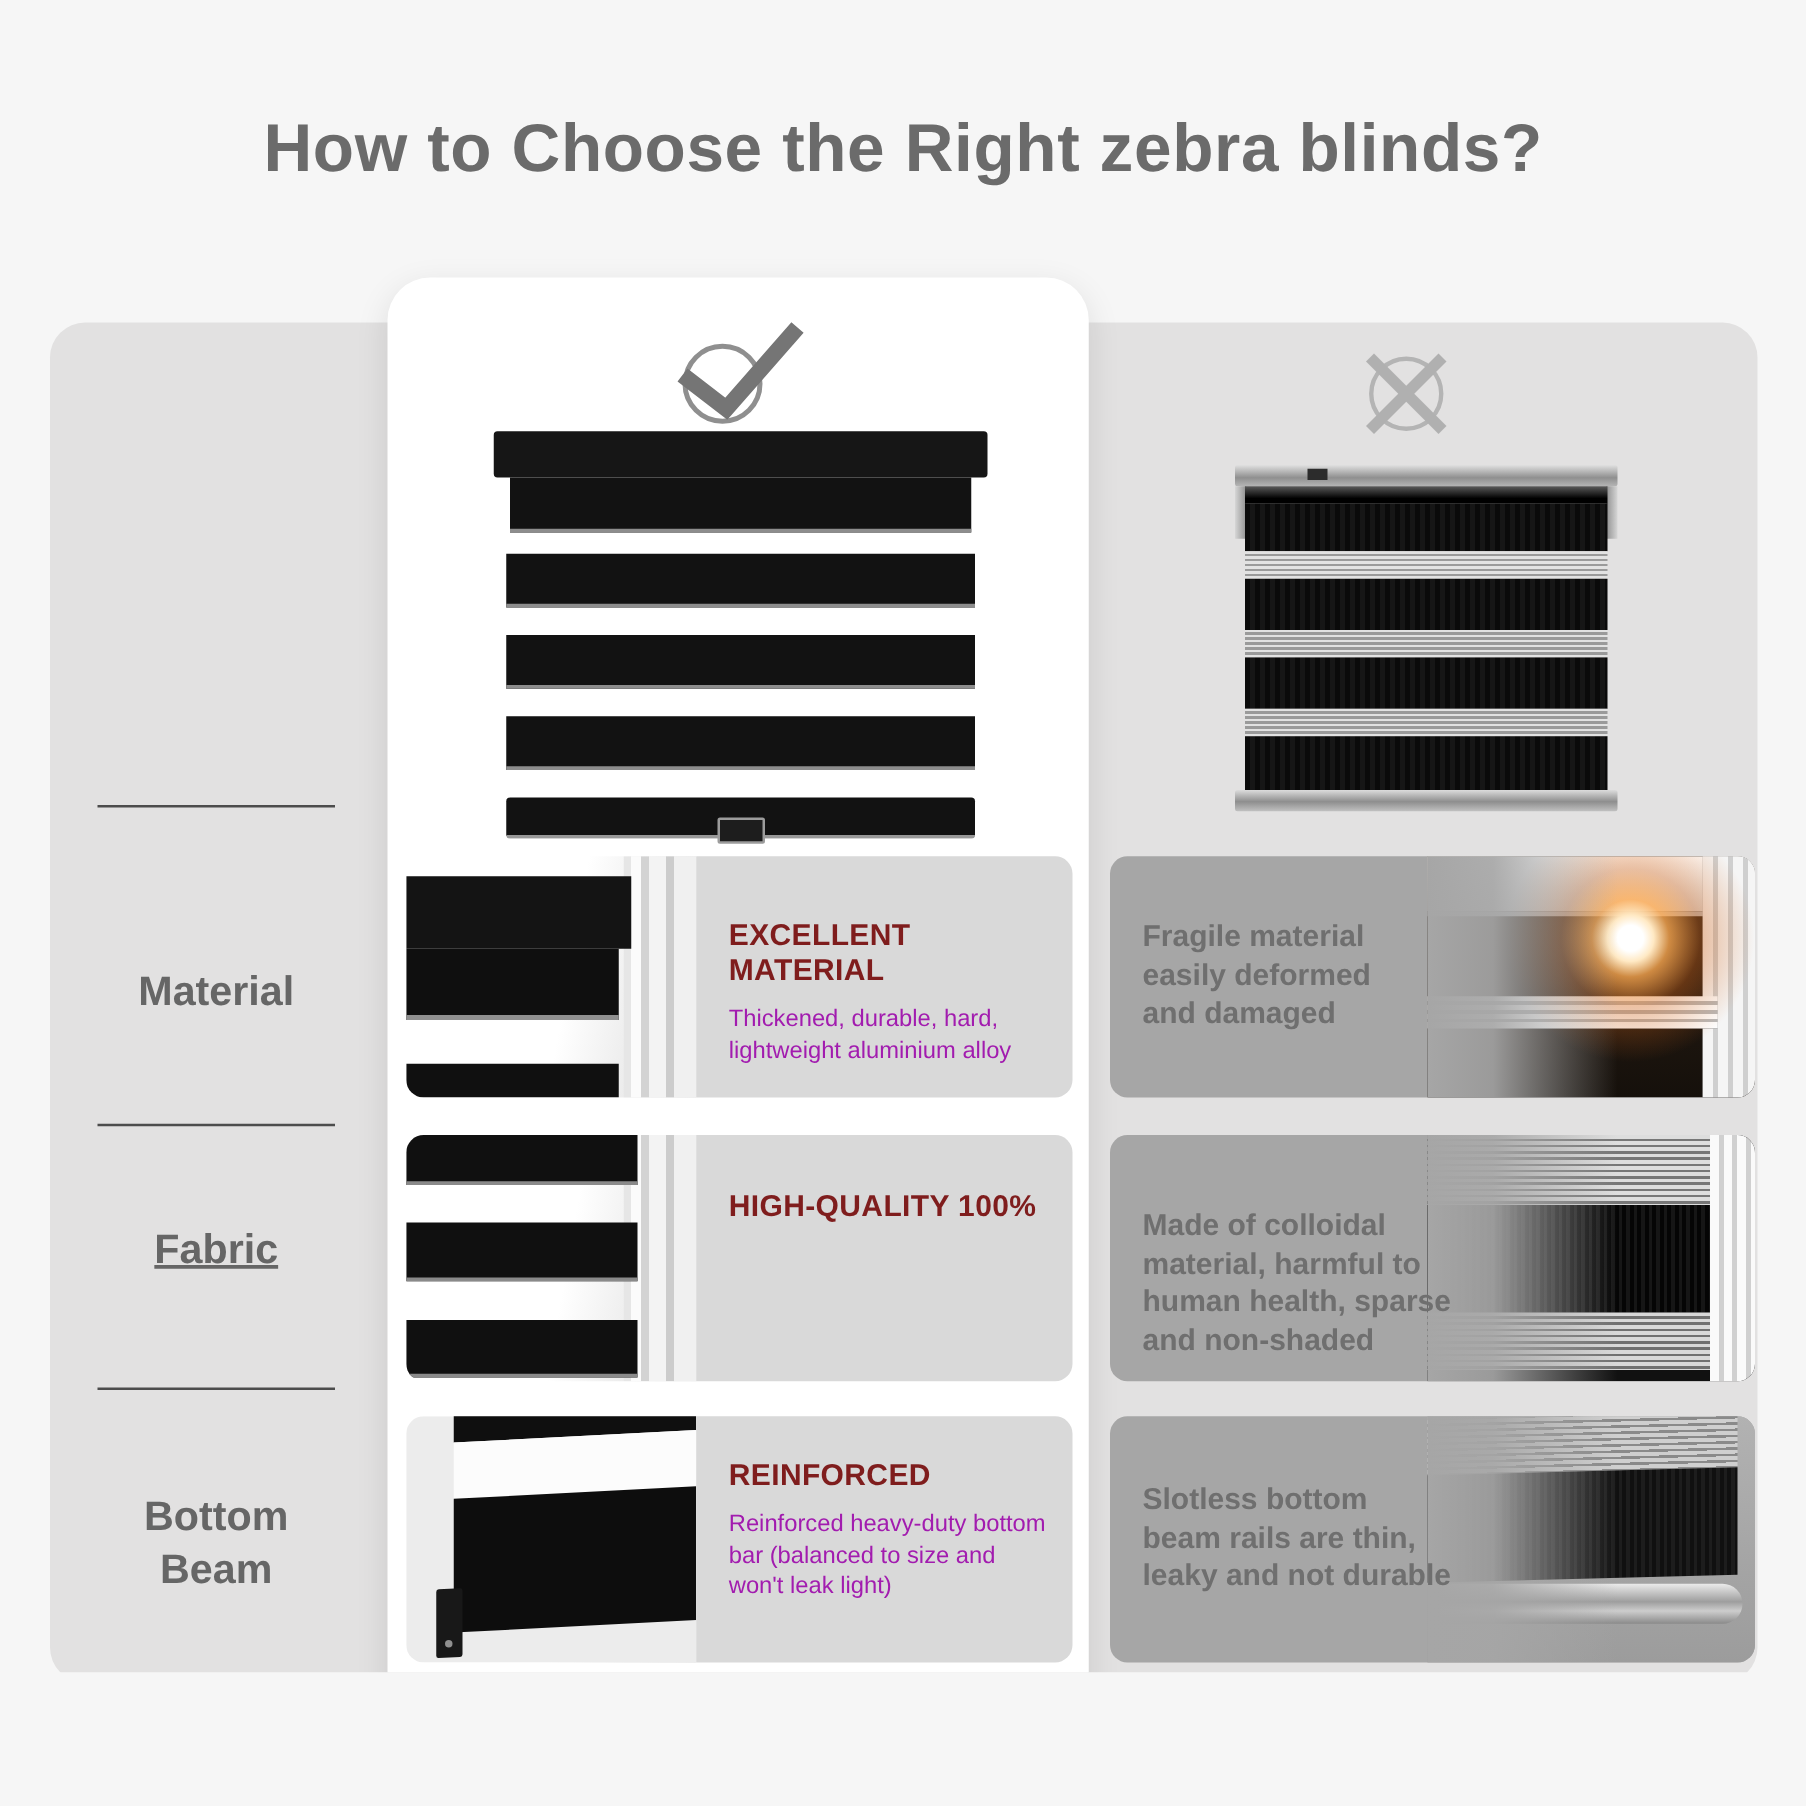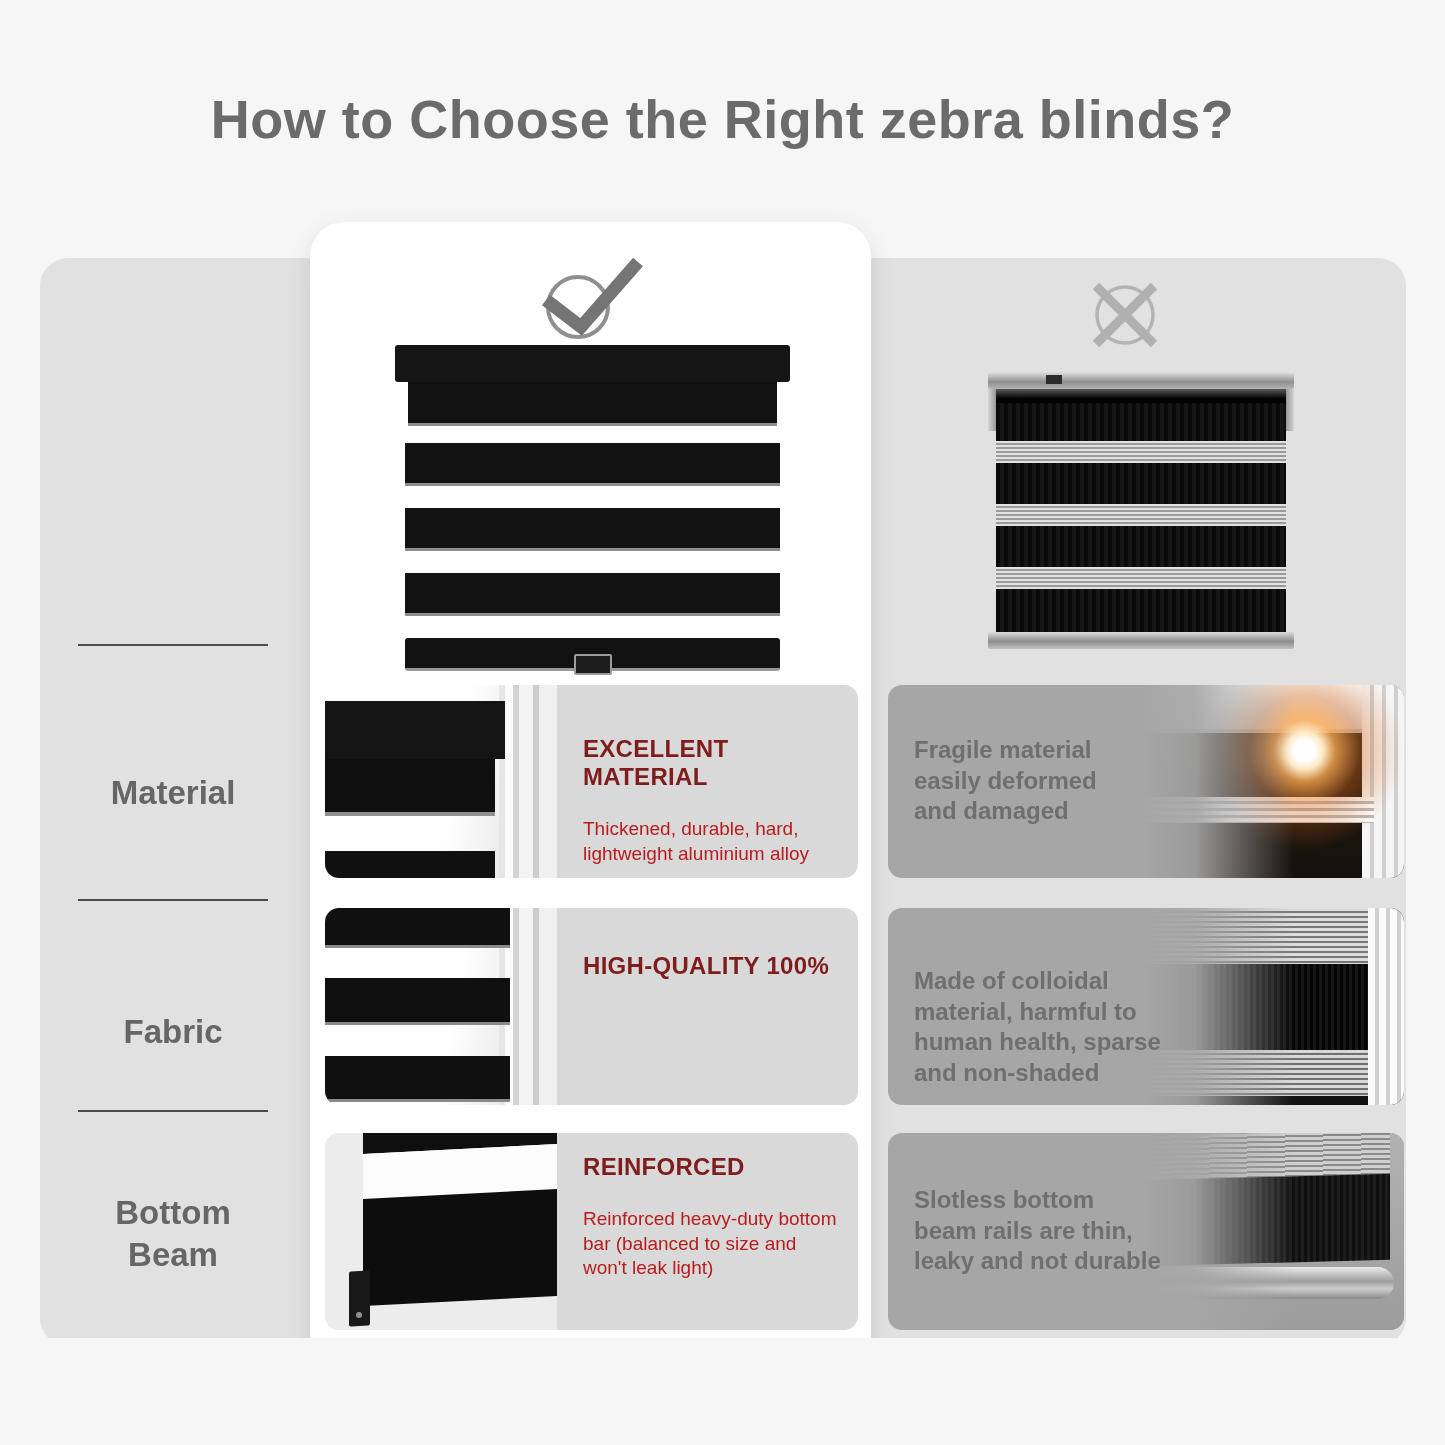--- a/index.html
+++ b/index.html
@@ -26,21 +26,21 @@
     box-shadow:0 8px 26px rgba(0,0,0,.10);
   }
   
   .lbl {
     position:absolute; left:40px; width:266px; text-align:center;
     font-weight:bold; font-size:33px; color:#666666; line-height:1.28;
     white-space:pre-line;
   }
   .lbl-product { top:437px; }
   .lbl-material { top:772px; }
-  .lbl-fabric  { top:1011px; }
+  .lbl-fabric  { top:978px;text-decoration:underline; }
   .lbl-beam    { top:1192px; }
   .divider { position:absolute; left:78px; width:190px; height:2px; background:#4c4c4c; }
   .div1 { top:644px; } .div2 { top:899px; } .div3 { top:1110px; }
   
   .check-icon { position:absolute; left:540px; top:255px; }
   .cross-icon { position:absolute; left:1088px; top:281px; }
   
   .good-blind { position:absolute; left:395px; top:345px; width:395px; height:332px; }
   .gb { position:absolute; background:#121212; }
   .gb-header { left:0; top:0; width:395px; height:37px; border-radius:3px; background:#161616; }
@@ -76,24 +76,24 @@
     background:linear-gradient(100deg,#ffffff 55%,#ececec 78%,#dcdcdc);
   }
   .row-box {
     position:absolute; left:557px; width:301px; background:#d9d9d9;
     border-radius:0 14px 14px 0;
   }
   .r1 { top:685px; height:193px; }
   .r2 { top:908px; height:197px; }
   .r3 { top:1133px; height:197px; }
   .good-heading { font-size:24px; font-weight:bold; color:#7f1d1d; letter-spacing:.3px; }
-  .good-body { margin-top:26px; font-size:19px; color:#b91c1c; line-height:1.3; white-space:pre-line; }
+  .good-body { margin-top:13px; font-size:19px; color:#a21caf; line-height:1.3; white-space:pre-line; }
   .box-material { padding:50px 18px 0 26px; }
   .box-fabric   { padding:44px 28px 0 26px; }
-  .box-beam     { padding:20px 18px 0 26px; }
+  .box-beam     { padding:34px 18px 0 26px; }
   .molding {
     position:absolute; right:0; top:0; width:58px; height:100%;
     background:linear-gradient(90deg,#e6e6e6 0 6px,#fbfbfb 6px 14px,#d3d3d3 14px 20px,
       #f3f3f3 20px 34px,#cccccc 34px 40px,#f0f0f0 40px 58px);
   }
   .blk { position:absolute; background:#101010; }
   
   .mp-header { left:0; top:16px; width:180px; height:58px; background:#141414; }
   .mp-band   { left:0; top:74px; width:170px; height:57px; background:#0f0f0f; border-bottom:4px solid #909090; }
   .mp-bottom { left:0; top:166px; width:170px; height:27px; }

